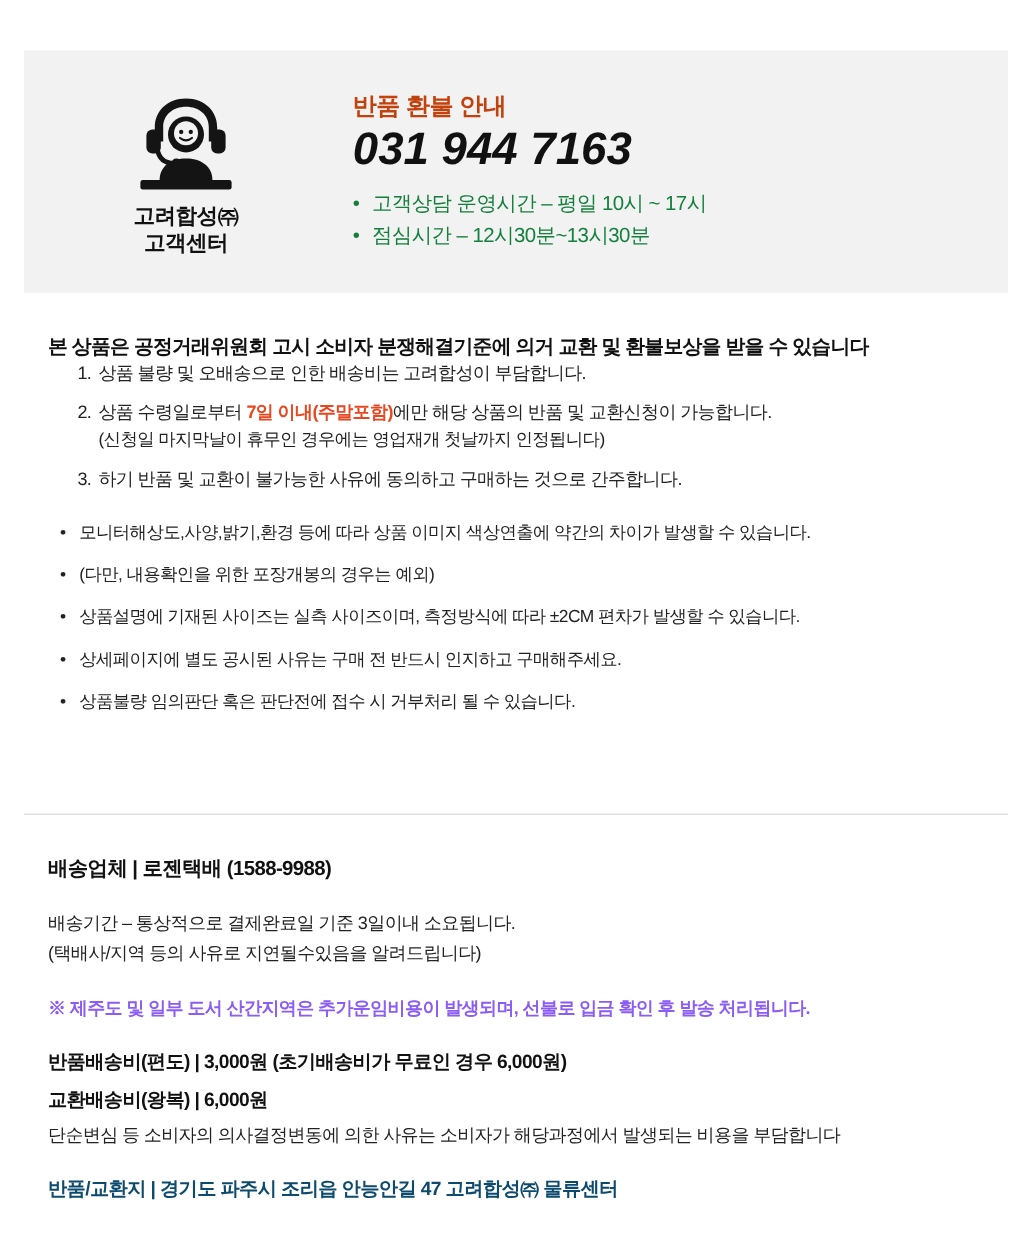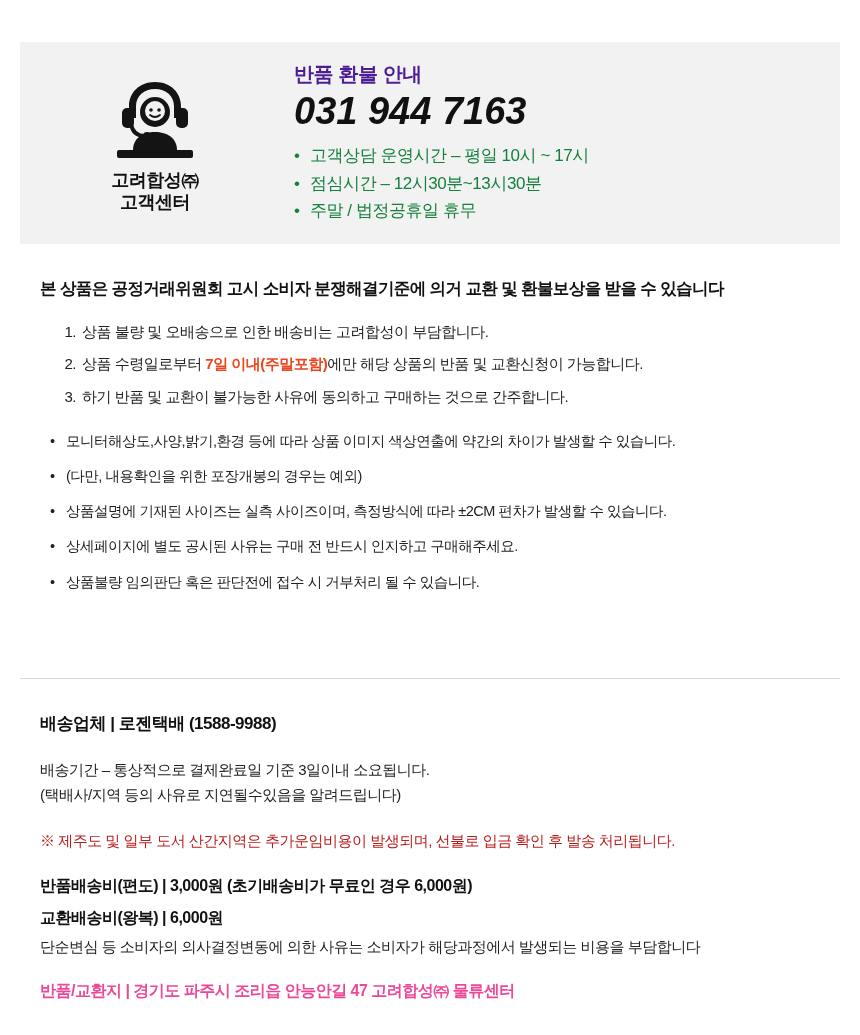--- a/index.html
+++ b/index.html
@@ -51,21 +51,21 @@
     letter-spacing: -0.5px;
   }
   .header-text {
     flex: 1;
     padding-left: 4px;
     padding-right: 20px;
   }
   .header-title {
     font-size: 20px;
     font-weight: bold;
-    color: #4c1d95;
+    color: #c2410c;
     letter-spacing: -0.4px;
     margin-bottom: 3px;
   }
   .header-phone {
     font-size: 38px;
     font-weight: bold;
     color: #111;
     letter-spacing: 0px;
     margin-bottom: 9px;
     line-height: 1.1;
@@ -97,21 +97,20 @@
     position: absolute;
     left: 40px;
     top: 278px;
     width: 790px;
   }
   .policy-heading {
     font-size: 16.5px;
     font-weight: bold;
     color: #111;
     letter-spacing: -0.6px;
-    margin-bottom: 20px;
   }
   ol.numbered {
     margin: 0 0 0 0;
     padding: 0;
     list-style: none;
   }
   ol.numbered > li {
     position: relative;
     padding-left: 42px;
     font-size: 15px;
@@ -189,23 +188,24 @@
   }
   .ship-line {
     font-size: 15px;
     color: #222;
     letter-spacing: -0.5px;
     line-height: 1.68;
   }
   .ship-note {
     margin-top: 22px;
     font-size: 15px;
-    color: #b91c1c;
-    letter-spacing: -0.5px;
-    line-height: 1.6;
+    color: #8b5cf6;
+    letter-spacing: -0.5px;
+    line-height: 1.6;
+    font-weight: bold;
   }
   .fee-line {
     margin-top: 20px;
     font-size: 16px;
     font-weight: bold;
     color: #111;
     letter-spacing: -0.5px;
     line-height: 1.6;
   }
   .fee-line.second { margin-top: 6px; }
@@ -214,21 +214,21 @@
     font-size: 15px;
     color: #222;
     font-weight: normal;
     letter-spacing: -0.5px;
     line-height: 1.6;
   }
   .address-line {
     margin-top: 22px;
     font-size: 16px;
     font-weight: bold;
-    color: #ec4899;
+    color: #0c4a6e;
     letter-spacing: -0.5px;
   }
 </style>
 </head>
 <body>
 
 <div class="header-panel">
 
   <div class="cs-logo">
     <span class="cs-icon-wrap">
@@ -260,36 +260,36 @@
       <div>고객센터</div>
     </div>
   </div>
 
   <div class="header-text">
     <div class="header-title">반품 환불 안내</div>
     <div class="header-phone">031 944 7163</div>
     <ul class="header-list">
       <li>고객상담 운영시간 – 평일 10시 ~ 17시</li>
       <li>점심시간 – 12시30분~13시30분</li>
-      <li>주말 / 법정공휴일 휴무</li>
     </ul>
   </div>
 </div>
 
 <div class="policy">
   <div class="policy-heading">본 상품은 공정거래위원회 고시 소비자 분쟁해결기준에 의거 교환 및 환불보상을 받을 수 있습니다</div>
 
   <ol class="numbered">
     <li>
       <span class="num">1.</span>
       <span>상품 불량 및 오배송으로 인한 배송비는 고려합성이 부담합니다.</span>
     </li>
     <li>
       <span class="num">2.</span>
       <span>상품 수령일로부터 </span><span class="hl">7일 이내(주말포함)</span><span>에만 해당 상품의 반품 및 교환신청이 가능합니다.</span>
+      <span class="sub-line">(신청일 마지막날이 휴무인 경우에는 영업재개 첫날까지 인정됩니다)</span>
     </li>
     <li>
       <span class="num">3.</span>
       <span>하기 반품 및 교환이 불가능한 사유에 동의하고 구매하는 것으로 간주합니다.</span>
     </li>
   </ol>
 
   <ul class="bullets">
     <li>
       <span>모니터해상도,사양,밝기,환경 등에 따라 상품 이미지 색상연출에 약간의 차이가 발생할 수 있습니다.</span>

